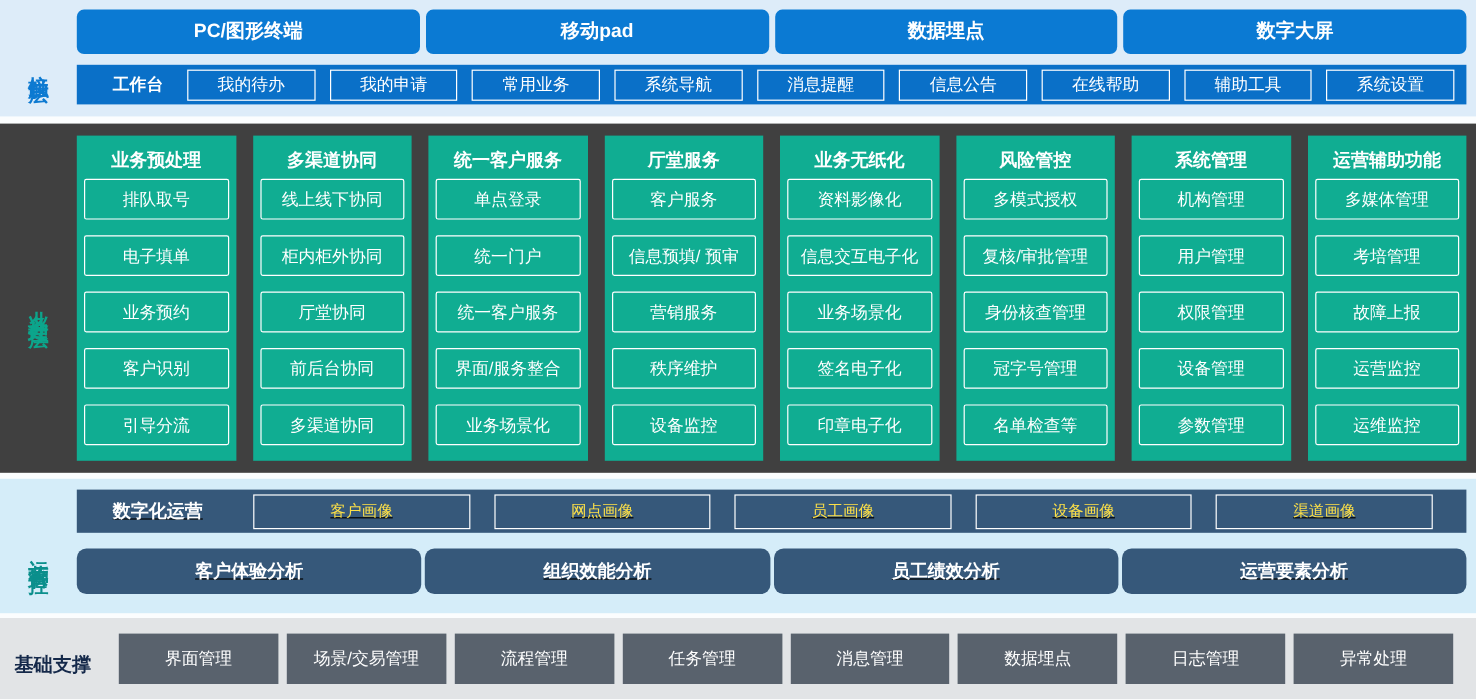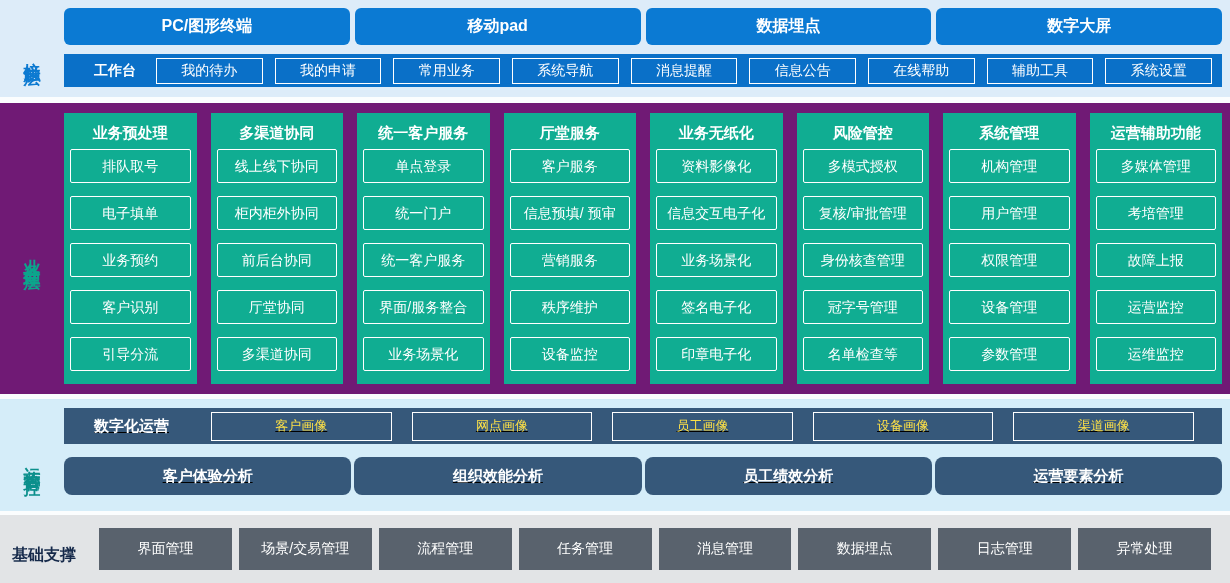--- a/index.html
+++ b/index.html
@@ -4,21 +4,21 @@
 <style>
   html,body{margin:0;padding:0;background:#ffffff;}
   .page{
     width:1230px;height:583px;overflow:hidden;
     background:#fbfdfe;
     font-family:"Liberation Sans",sans-serif;
     display:flex;flex-direction:column;
   }
   .sec{display:flex;}
   .sec-contact{height:97px;background:#ddecf9;margin-bottom:6px;}
-  .sec-business{height:291px;background:#701a75;margin-bottom:5px;justify-content:center;}
+  .sec-business{height:291px;background:#404040;margin-bottom:5px;justify-content:center;}
   .sec-ops{height:112px;background:#d5edf9;margin-bottom:4px;}
   .sec-found{height:68px;background:#e2e4e6;flex:1;}
   .side{
     width:64px;flex:0 0 64px;display:flex;align-items:center;justify-content:center;
     font-weight:bold;
     margin-top:12px;
   }
   .vlabel{writing-mode:vertical-rl;text-orientation:upright;font-size:17px;letter-spacing:4px;}
   .c-blue{color:#0d7ad1}
   .c-green{color:#0ca58c}
@@ -140,23 +140,23 @@
         </div>
 
         <div class="gcol">
           <div class="gtitle">多渠道协同</div>
           <div class="gitems">
 
               <div class="gitem">线上线下协同</div>
 
               <div class="gitem">柜内柜外协同</div>
 
+              <div class="gitem">厅堂协同</div>
+
               <div class="gitem">前后台协同</div>
-
-              <div class="gitem">厅堂协同</div>
 
               <div class="gitem">多渠道协同</div>
             </div>
         </div>
 
         <div class="gcol">
           <div class="gtitle">统一客户服务</div>
           <div class="gitems">
 
               <div class="gitem">单点登录</div>

